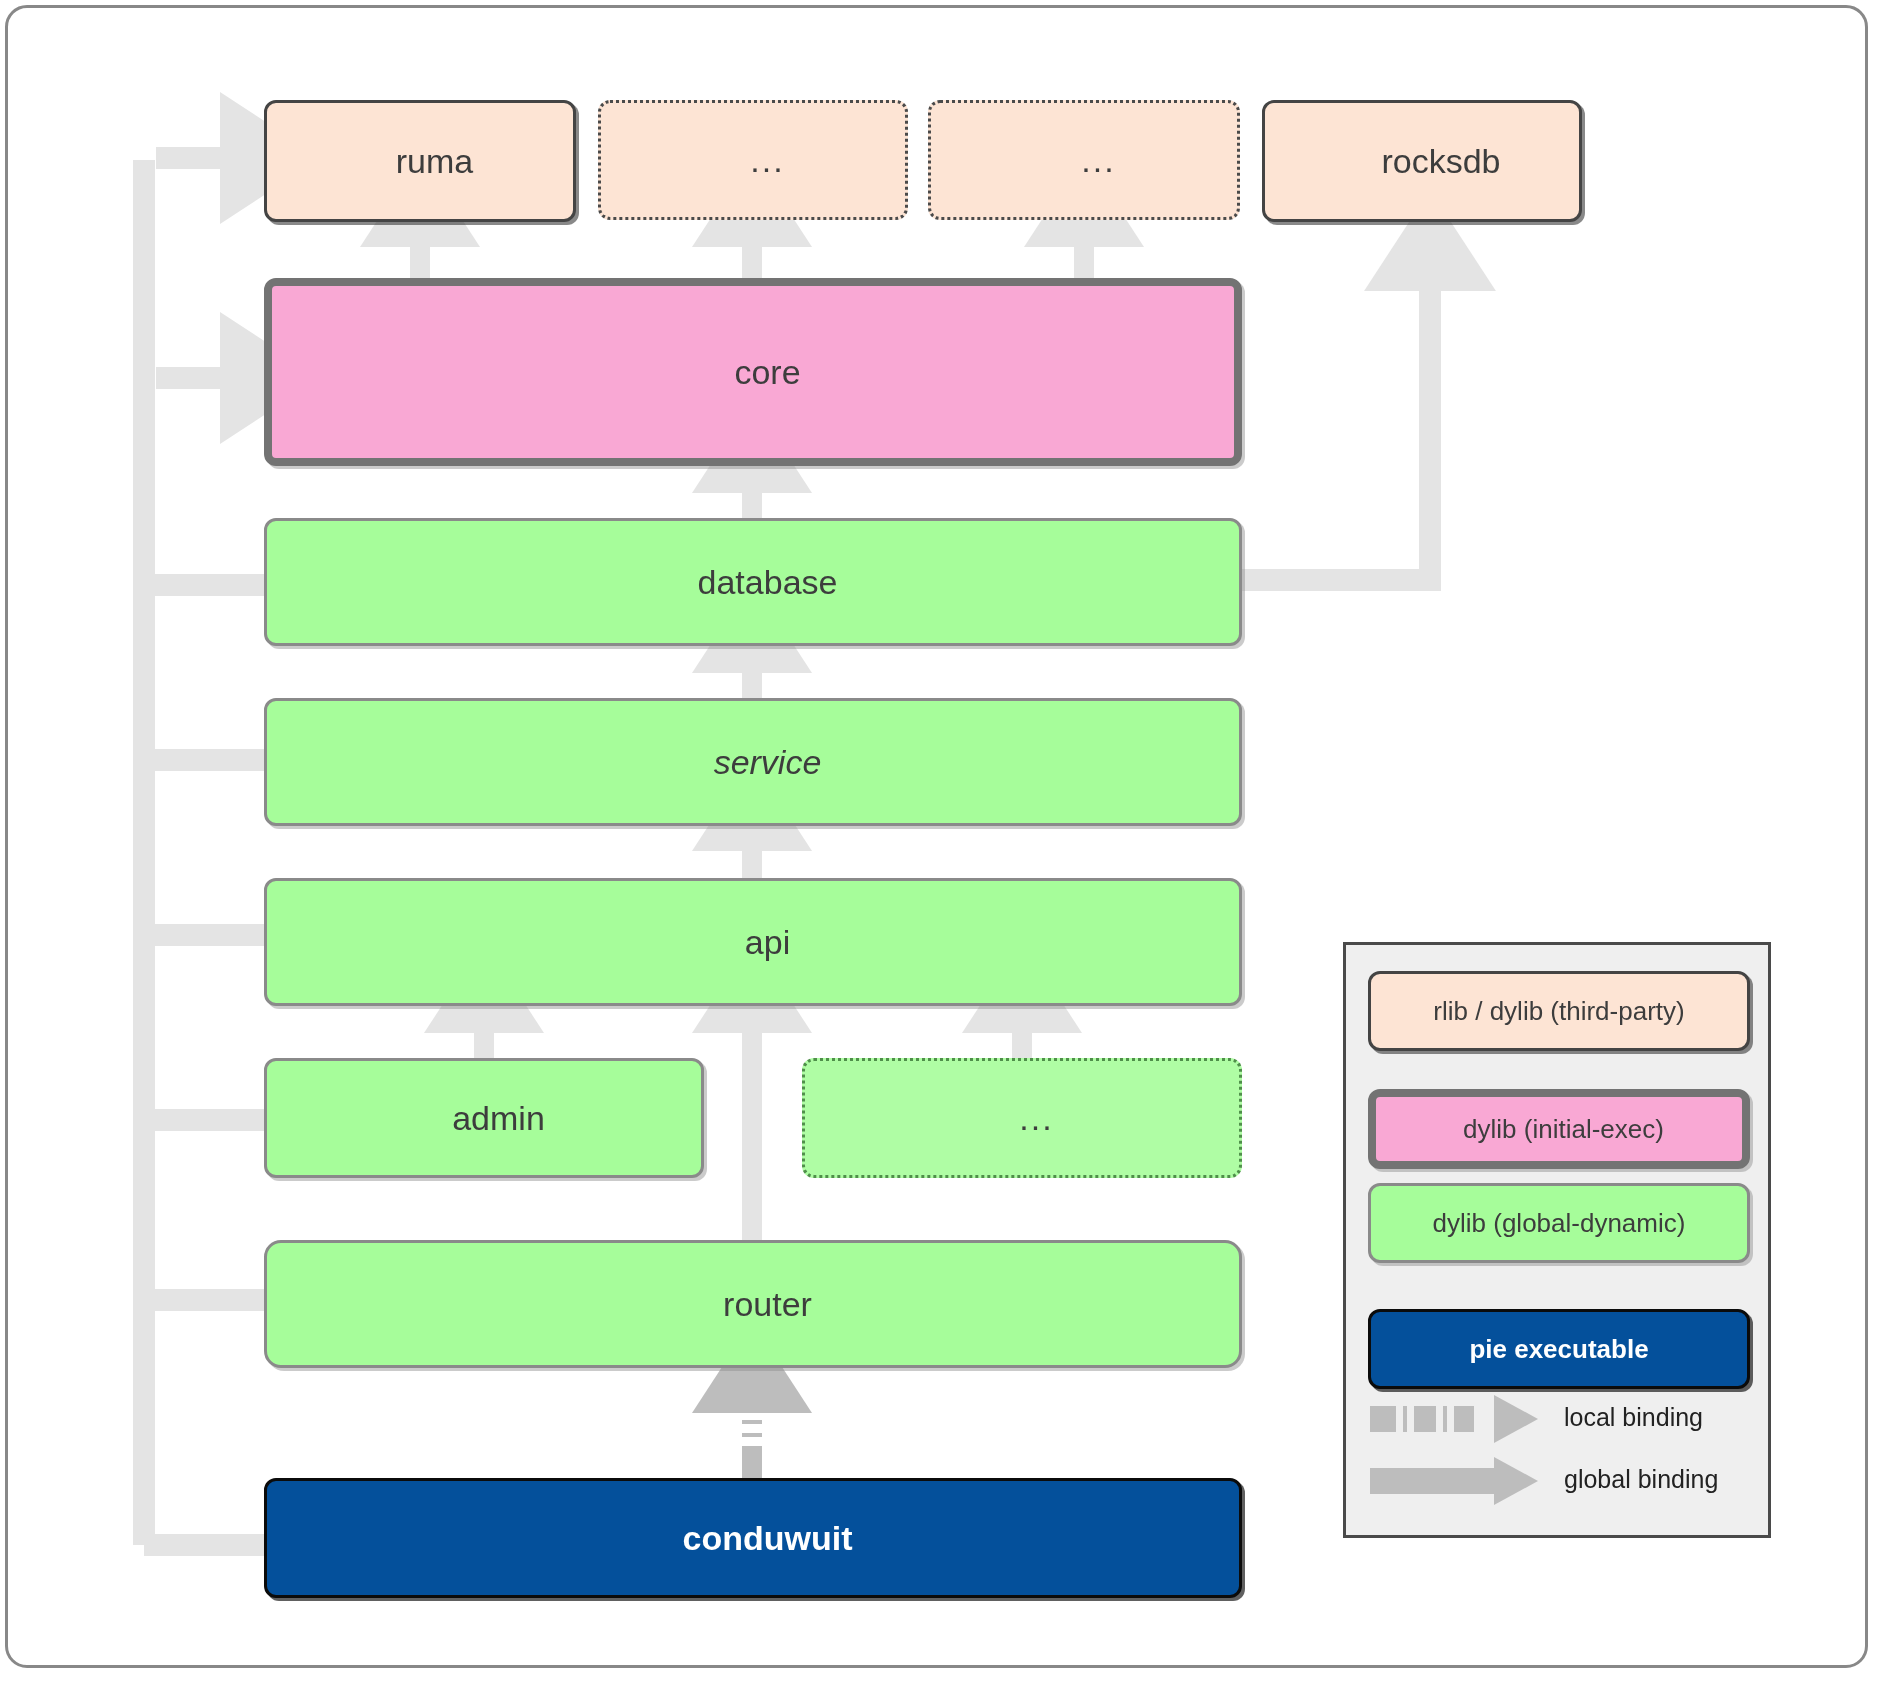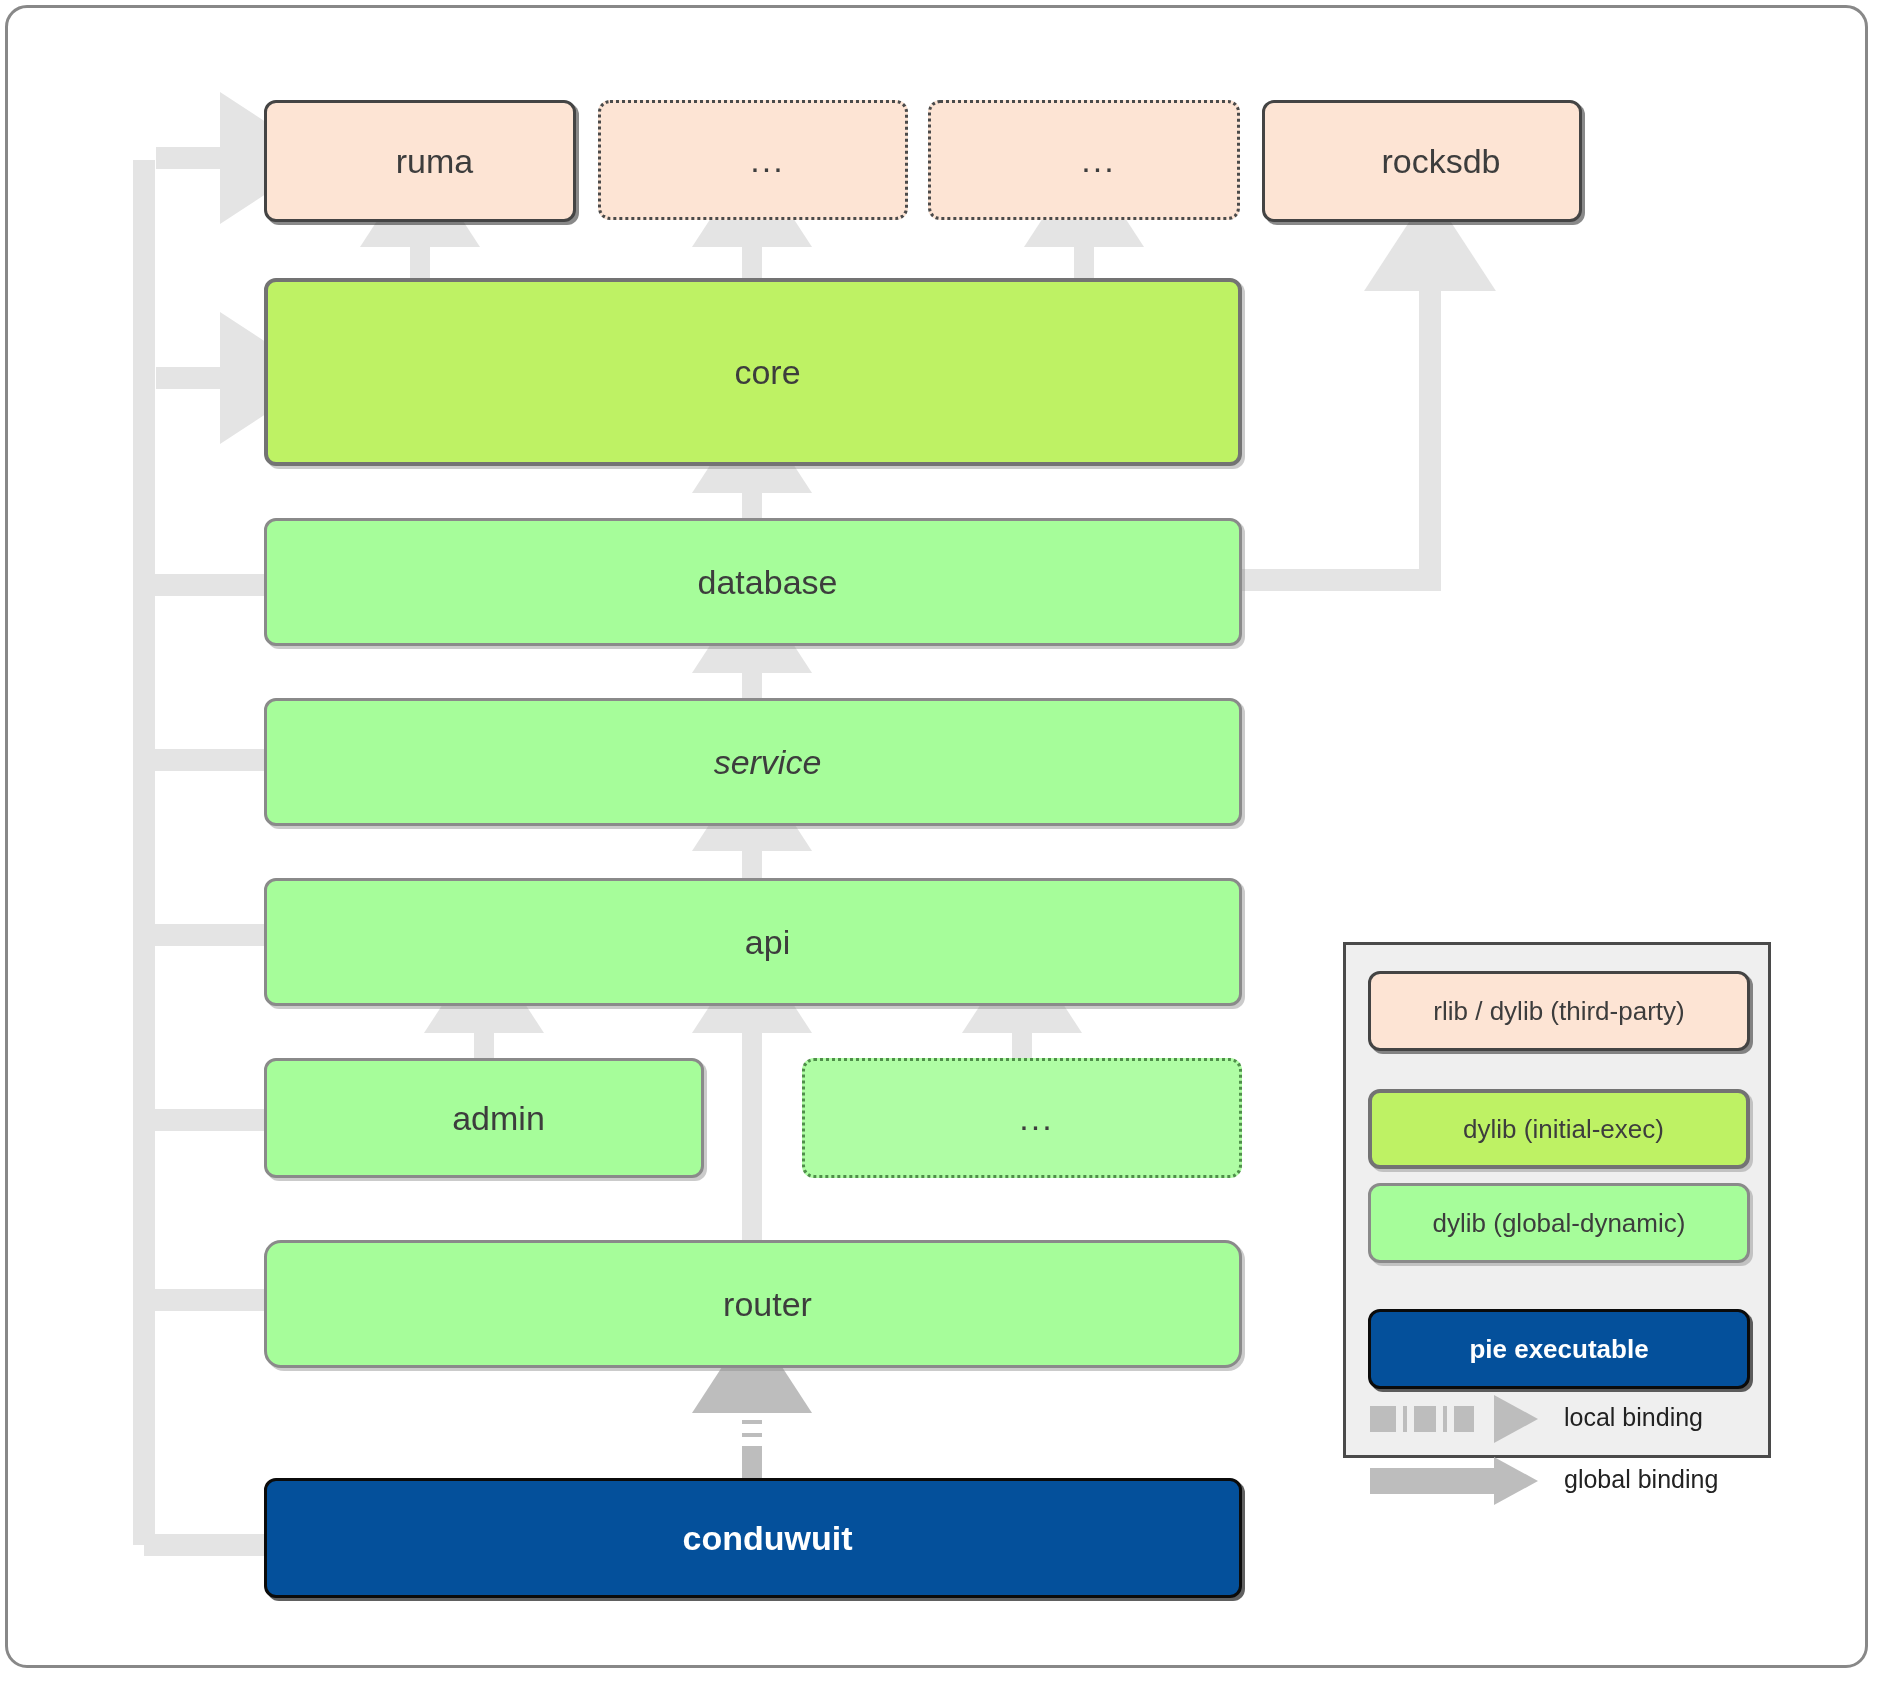--- a/index.html
+++ b/index.html
@@ -11,38 +11,38 @@
   .node{position:absolute;box-sizing:border-box;display:flex;align-items:center;
         justify-content:center;border-radius:12px;text-align:center;}
   .node .lbl{font-size:34px;color:#3d3d3d;line-height:1;margin-left:29px;}
 
   
   .t-third{background:#FDE4D4;border:3px solid #444444;
            box-shadow:3px 3px 0 rgba(40,40,40,.55);}
   
   .t-third-ghost{background:#FDE4D4;border:3px dotted #4a4a4a;}
   
-  .t-ie{background:#bef264;border:4px solid #737373;
+  .t-ie{background:#f9a8d4;border:8px solid #737373;
         box-shadow:3px 3px 0 rgba(140,140,140,.45);}
   
   .t-gd{background:#A6FD9A;border:3px solid #8a8a8a;
         box-shadow:3px 3px 0 rgba(140,140,140,.45);}
   .t-gd-ghost{background:#AFFDA4;border:3px dotted #4f8f4a;}
   
   .t-pie{background:#04509B;border:3px solid #0b0b0b;
          box-shadow:3px 3px 0 rgba(10,10,10,.65);}
   .t-pie .lbl{color:#ffffff;font-weight:bold;}
 
   .ellipsis{font-size:30px;color:#3d3d3d;letter-spacing:2px;}
 
   svg.arrows{position:absolute;left:0;top:0;width:1883px;height:1683px;
              pointer-events:none;}
 
   
-  #legend{position:absolute;left:1343px;top:942px;width:428px;height:516px;
+  #legend{position:absolute;left:1343px;top:942px;width:428px;height:596px;
           background:#EFEFEF;border:3px solid #4a4a4a;box-sizing:border-box;}
   .lg-chip{position:absolute;left:22px;width:382px;height:80px;border-radius:12px;
            display:flex;align-items:center;justify-content:center;box-sizing:border-box;}
   .lg-chip span{font-size:26px;color:#3d3d3d;}
   .lg-row{position:absolute;left:22px;width:384px;height:60px;}
   .lg-row .txt{position:absolute;left:196px;top:14px;font-size:25px;color:#222;}
 </style>
 </head>
 <body>
 

